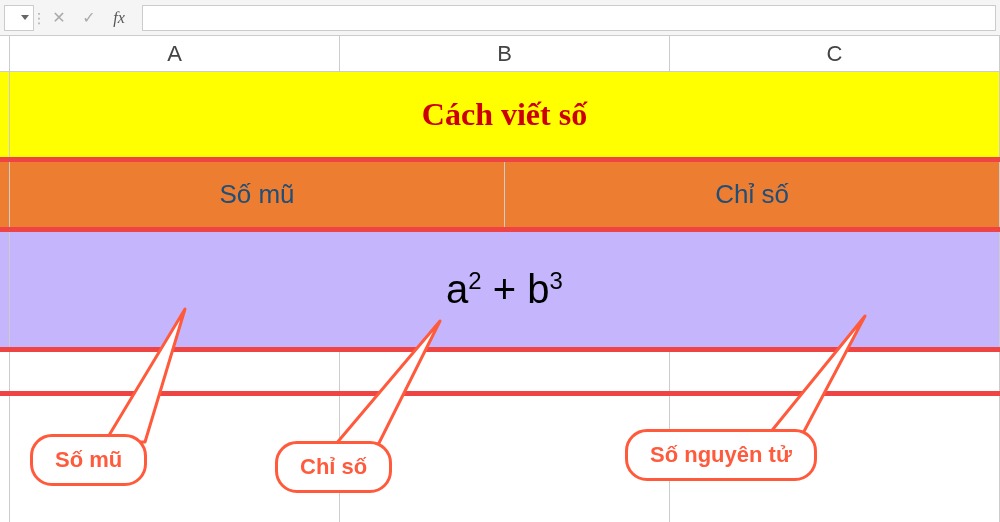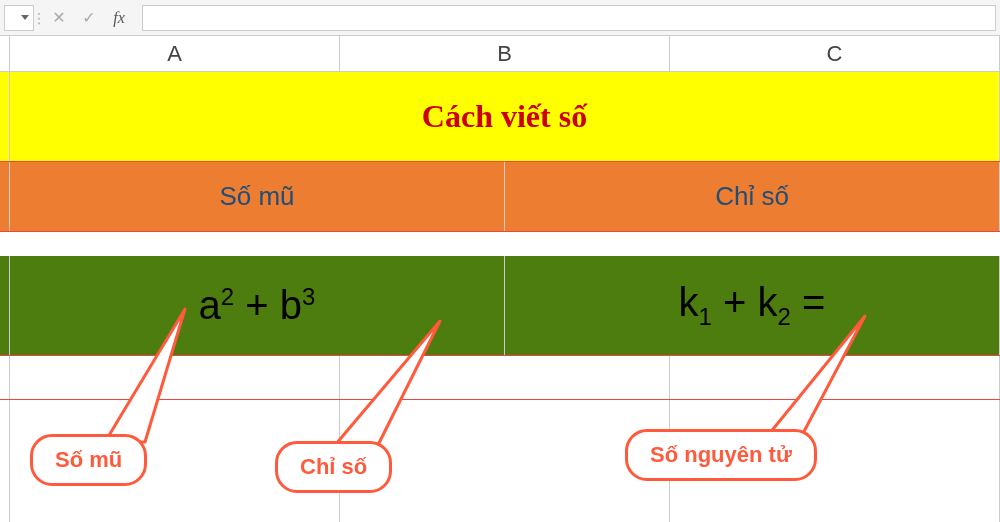--- a/index.html
+++ b/index.html
@@ -86,21 +86,21 @@
       display: flex;
       align-items: center;
       justify-content: center;
       font-size: 22px;
       color: #444;
       border-right: 1px solid #ccc;
       font-family: Arial, sans-serif;
     }
     .grid-row {
       display: flex;
-      border-bottom: 1px solid #ef4444;
+      border-bottom: 5px solid #ef4444;
     }
     .cell {
       flex: 1;
       display: flex;
       align-items: center;
       justify-content: center;
       border-right: 1px solid #ccc;
       position: relative;
     }
     .row-title {
@@ -117,23 +117,22 @@
     .row-headers2 {
       height: 70px;
       background: #ed7d31;
     }
     .row-headers2 .cell {
       font-size: 26px;
       color: #1f4e79;
       font-family: Arial, sans-serif;
     }
     .row-data {
-      height: 100px;
-      background: #4d7c0f;
-      margin-top: 24px;
+      height: 120px;
+      background: #c4b5fd;
     }
     .row-data .cell {
       font-size: 40px;
       color: #000;
       font-family: 'Segoe UI', Arial, sans-serif;
     }
     .row-empty {
       height: 44px;
       background: #fff;
     }
@@ -208,25 +207,20 @@
     </div>
   </div>
 
   <div class="grid-row row-data">
     <div class="row-head-spacer"></div>
     <div class="cell">
       <span>
         <span>a</span><sup>2</sup><span> + </span><span>b</span><sup>3</sup>
       </span>
     </div>
-    <div class="cell">
-      <span>
-        <span>k</span><sub>1</sub><span> + </span><span>k</span><sub>2</sub><span> =</span>
-      </span>
-    </div>
   </div>
 
   <div class="grid-row row-empty">
     <div class="row-head-spacer"></div>
     <div class="cell"></div>
     <div class="cell"></div>
     <div class="cell"></div>
   </div>
 
   <div class="grid-row" style="height:146px">

